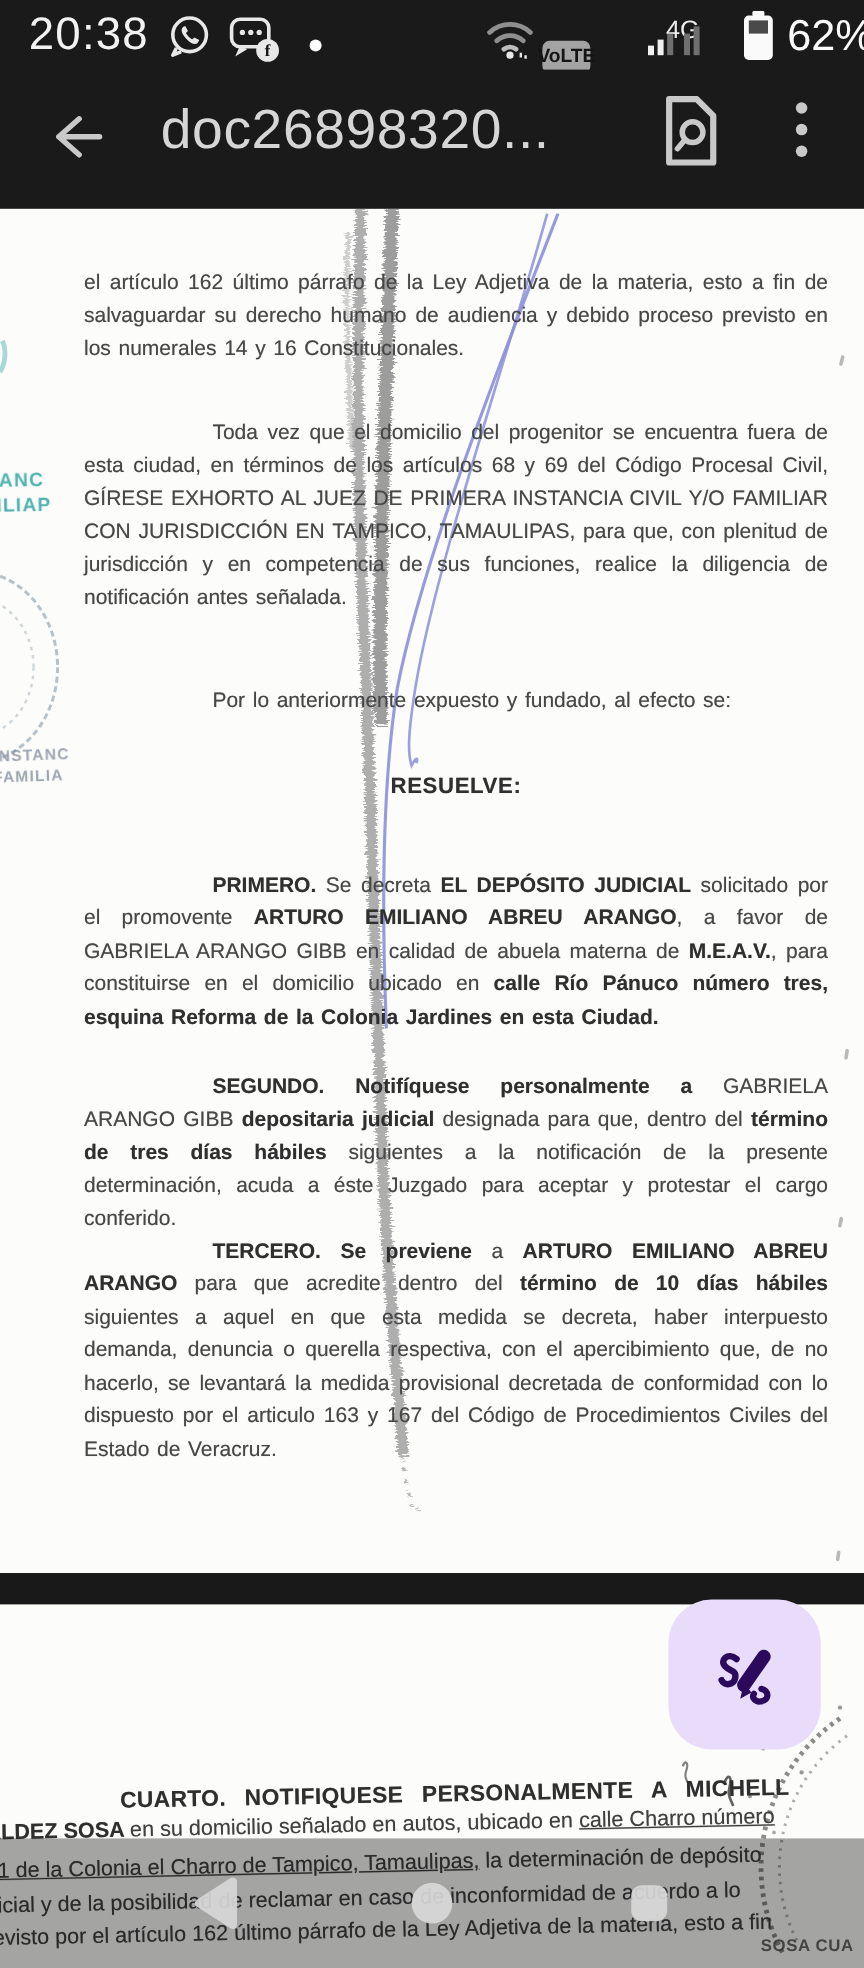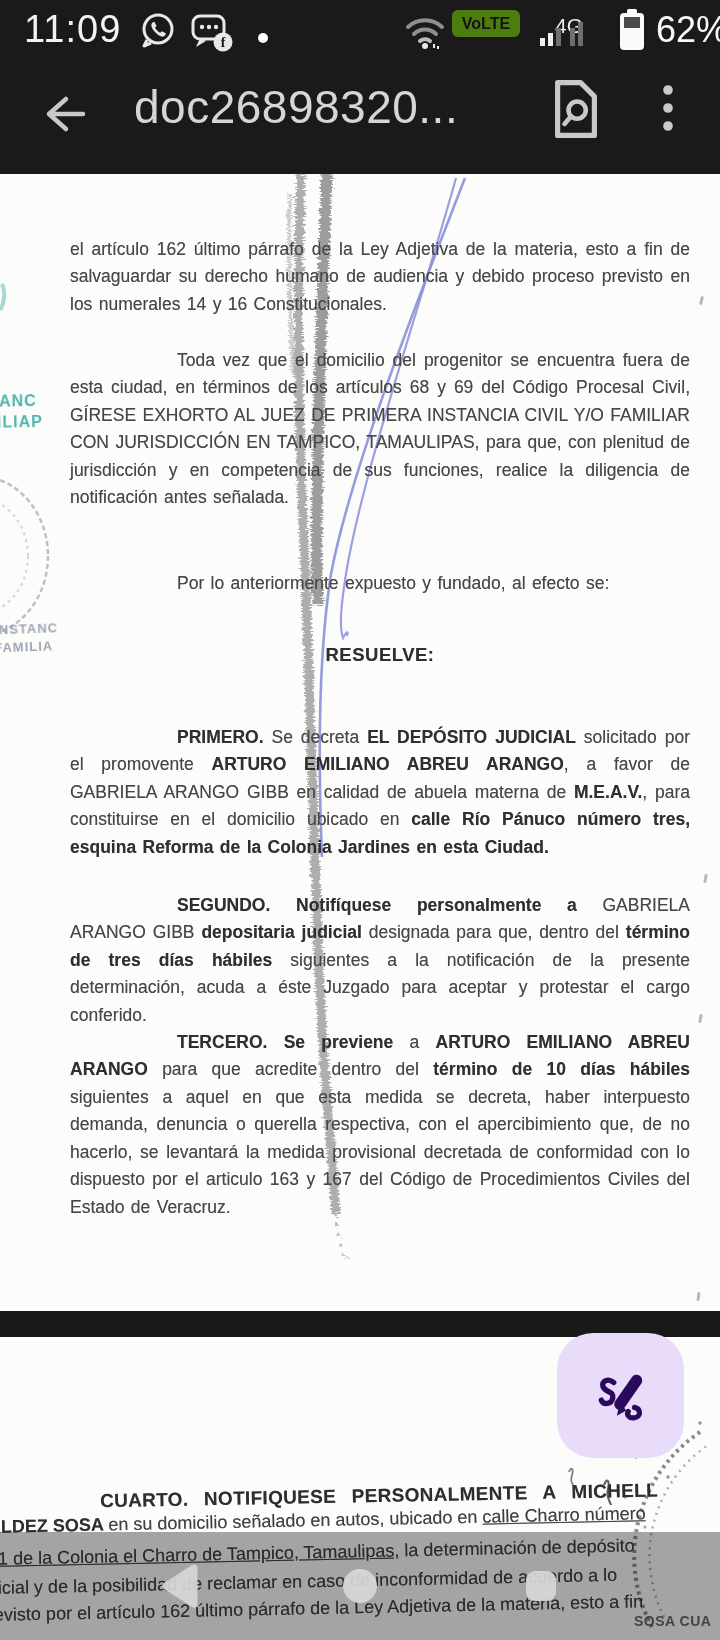--- a/index.html
+++ b/index.html
@@ -3,21 +3,21 @@
 <meta charset="utf-8">
 <style>
   html,body{margin:0;padding:0;background:#101010;}
   #screen{position:relative;width:720px;height:1640px;overflow:hidden;background:#1a1a1a;
           font-family:"Liberation Sans", sans-serif;}
   
   .status-bar{position:absolute;left:0;top:0;width:720px;height:58px;background:#1a1a1a;}
   .time{position:absolute;left:24px;top:8px;font-size:38px;color:#f2f2f2;letter-spacing:1px;}
   .sb-ic{position:absolute;top:10px;}
   .notif-dot{position:absolute;left:258px;top:33px;width:10px;height:10px;border-radius:50%;background:#fff;}
-  .volte{position:absolute;left:452px;top:10px;width:68px;height:27px;background:#4d7c0f;border-radius:6px;
+  .volte{position:absolute;left:452px;top:34px;width:40px;height:27px;background:#a3a3a3;border-radius:6px;
          display:flex;align-items:center;justify-content:center;font-size:16px;font-weight:700;color:#141414;}
   .fourg{position:absolute;left:518px;top:14px;font-size:21px;color:#ededed;margin-left:37px;}
   .pct{position:absolute;left:656px;top:9px;font-size:36px;color:#fafafa;}
   
   .app-bar{position:absolute;left:0;top:58px;width:720px;height:116px;background:#1a1a1a;}
   .back-btn{position:absolute;left:36px;top:28px;width:56px;height:56px;}
   .doc-title{position:absolute;left:134px;top:22px;font-size:46px;color:#d6d6d6;letter-spacing:.5px;white-space:nowrap;text-align:center;}
   .find-btn{position:absolute;left:548px;top:20px;width:56px;height:62px;}
   .menu-btn{position:absolute;left:648px;top:22px;width:40px;height:60px;}
   
@@ -52,21 +52,21 @@
        display:flex;align-items:center;justify-content:center;}
   
   .nav-scrim{position:absolute;left:0;top:1532px;width:720px;height:108px;background:rgba(0,0,0,.35);}
 </style>
 </head>
 <body>
 
 <div id="screen">
 
   <div class="status-bar">
-    <div class="time">11:09</div>
+    <div class="time">20:38</div>
 
     <svg class="sb-ic" style="left:138px" width="40" height="40" viewBox="0 0 40 40">
       <circle cx="20" cy="19" r="14" fill="none" stroke="#e8e8e8" stroke-width="3"></circle>
       <path d="M9,30 L6,36 L13,33" fill="none" stroke="#e8e8e8" stroke-width="3" stroke-linejoin="round"></path>
       <path d="M14.5,12.5 c-2,2 -1.5,5 2.5,9.5 c4,4.5 7.5,5.5 9.5,4 l1.6,-2.6 l-4.2,-2.2 l-1.6,1.6 c-1.8,-.7 -4.6,-3.5 -5.3,-5.3 l1.6,-1.6 l-2.2,-4.2 z" fill="#e8e8e8"></path>
     </svg>
 
     <svg class="sb-ic" style="left:190px" width="46" height="44" viewBox="0 0 46 44">
       <rect x="3" y="6" width="31" height="23" rx="7" fill="none" stroke="#e8e8e8" stroke-width="3"></rect>
       <circle cx="12" cy="17" r="2.2" fill="#e8e8e8"></circle>
@@ -145,21 +145,21 @@
       <ellipse cx="-22" cy="382" rx="50" ry="58" fill="none" stroke="#aebcc4" stroke-width="2" stroke-dasharray="3 4" opacity=".6"></ellipse>
       <path d="M2,110 c4,8 2,20 -2,26" fill="none" stroke="#4fb3ae" stroke-width="4" opacity=".5"></path>
     </svg>
 
     <div class="teal-stamp" style="white-space:pre-line">INSTANC
 FAMILIAP</div>
     <div class="grey-stamp" style="white-space:pre-line">RA INSTANC
 SA FAMILIA
 7</div>
 
-    <p class="doc-text para" style="top:44px"><span>el artículo 162 último párrafo de la Ley Adjetiva de la materia, esto a fin de salvaguardar su derecho humano de audiencia y debido proceso previsto en los numerales 14 y 16 Constitucionales.</span></p>
+    <p class="doc-text para" style="top:30px"><span>el artículo 162 último párrafo de la Ley Adjetiva de la materia, esto a fin de salvaguardar su derecho humano de audiencia y debido proceso previsto en los numerales 14 y 16 Constitucionales.</span></p>
     <p class="doc-text para indent" style="top:155px"><span>Toda vez que el domicilio del progenitor se encuentra fuera de esta ciudad, en términos de los artículos 68 y 69 del Código Procesal Civil, GÍRESE EXHORTO AL JUEZ DE PRIMERA INSTANCIA CIVIL Y/O FAMILIAR CON JURISDICCIÓN EN TAMPICO, TAMAULIPAS, para que, con plenitud de jurisdicción y en competencia de sus funciones, realice la diligencia de notificación antes señalada.</span></p>
     <p class="doc-text para indent" style="top:378px"><span>Por lo anteriormente expuesto y fundado, al efecto se:</span></p>
     <div class="doc-text resuelve" style="top:467px">RESUELVE:</div>
     <p class="doc-text para indent" style="top:532px"><span class="seg-b">PRIMERO. </span><span>Se decreta </span><span class="seg-b">EL DEPÓSITO JUDICIAL</span><span> solicitado por el promovente </span><span class="seg-b">ARTURO EMILIANO ABREU ARANGO</span><span>, a favor de GABRIELA ARANGO GIBB en calidad de abuela materna de </span><span class="seg-b">M.E.A.V.</span><span>, para constituirse en el domicilio ubicado en </span><span class="seg-b">calle Río Pánuco número tres, esquina Reforma de la Colonia Jardines en esta Ciudad.</span></p>
     <p class="doc-text para indent" style="top:700px"><span class="seg-b">SEGUNDO. Notifíquese personalmente a </span><span>GABRIELA ARANGO GIBB </span><span class="seg-b">depositaria judicial </span><span>designada para que, dentro del </span><span class="seg-b">término de tres días hábiles </span><span>siguientes a la notificación de la presente determinación, acuda a éste Juzgado para aceptar y protestar el cargo conferido.</span></p>
     <p class="doc-text para indent" style="top:837px"><span class="seg-b">TERCERO. Se previene </span><span>a </span><span class="seg-b">ARTURO EMILIANO ABREU ARANGO </span><span>para que acredite dentro del </span><span class="seg-b">término de 10 días hábiles </span><span>siguientes a aquel en que esta medida se decreta, haber interpuesto demanda, denuncia o querella respectiva, con el apercibimiento que, de no hacerlo, se levantará la medida provisional decretada de conformidad con lo dispuesto por el articulo 163 y 167 del Código de Procedimientos Civiles del Estado de Veracruz.</span></p>
 
     <div class="tick" style="left:700px;top:122px;transform:rotate(14deg)"></div>
     <div class="tick" style="left:704px;top:700px;transform:rotate(10deg)"></div>
     <div class="tick" style="left:699px;top:840px;transform:rotate(12deg)"></div>

